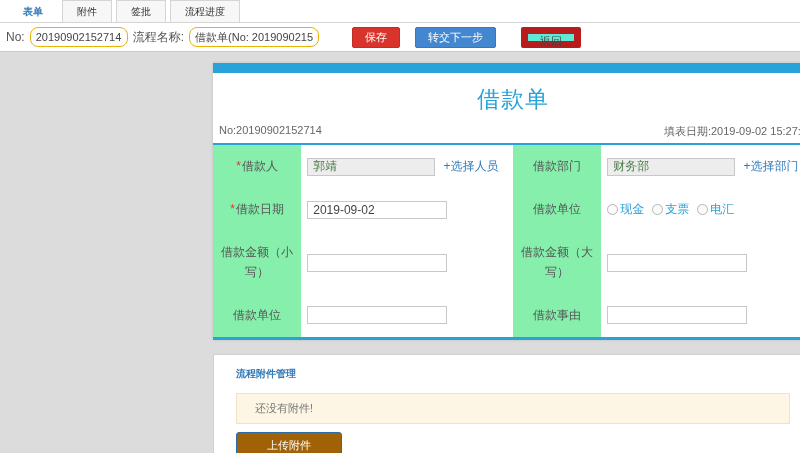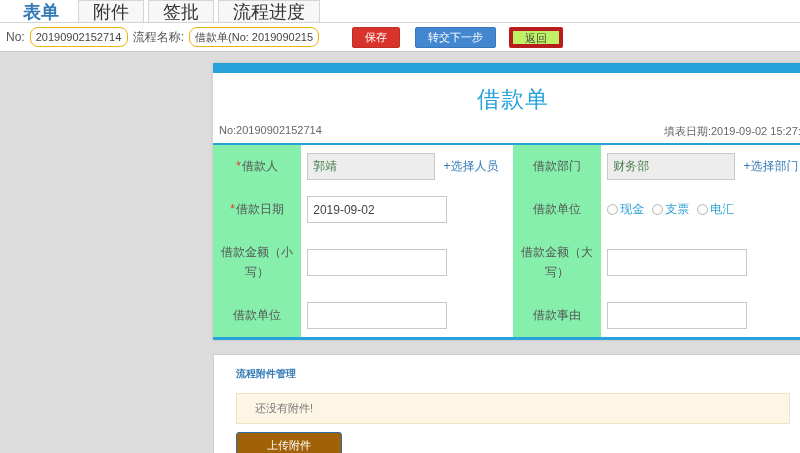--- a/index.html
+++ b/index.html
@@ -9,21 +9,21 @@
     background:#dcdcdc; font-size:12px; color:#444;
   }
   .screen { width:800px; height:453px; position:relative; overflow:hidden; }
 
   
   .tabbar {
     background:#fff; height:23px; border-bottom:1px solid #d5d5d5;
     display:flex; align-items:stretch; padding-left:8px;
   }
   .tab {
-    padding:4px 14px; font-size:18px; color:#333; cursor:pointer;
+    padding:4px 14px; font-size:10px; color:#333; cursor:pointer;
     border:1px solid #d5d5d5; border-bottom:none; background:#f7f7f7;
     margin-right:4px; display:flex; align-items:center;
   }
   .tab.active {
     background:#fff; color:#337ab7; border-color:transparent; font-weight:bold;
   }
 
   
   .toolbar {
     background:#fff; height:29px; border-bottom:1px solid #c9c9c9;
@@ -34,42 +34,42 @@
     height:20px; border:1px solid #eab308; border-radius:8px;
     font-size:11px; color:#444; padding:0 5px;
     font-family:"Liberation Sans","DejaVu Sans",sans-serif;
   }
   .no-input { width:98px; }
   .pn-input { width:130px; }
   .btn { height:21px; font-size:11px; border-radius:2px; padding:0 12px;
     cursor:pointer; font-family:inherit; }
   .btn-save { background:#d9342b; color:#fff; border:1px solid #c12e26; margin-left:28px; }
   .btn-next { background:#4287d0; color:#fff; border:1px solid #3877ba; margin-left:10px; }
-  .btn-back { background:#bef264; color:#444; border:4px solid #b91c1c; margin-left:8px; }
+  .btn-back { background:#5eead4; color:#444; border:7px solid #b91c1c; margin-left:20px; }
 
   
   .content { margin-left:213px; width:600px; padding-top:11px; }
   .panel { background:#fff; width:600px; }
 
   
   .form-panel { border-bottom:3px solid #28a3d9; box-shadow:0 0 3px rgba(0,0,0,.12); }
   .blue-bar { height:10px; background:#28a3d9; }
   .form-title { text-align:center; color:#28a3d9; font-size:23px; font-weight:normal;
     padding:11px 0 9px 0; letter-spacing:1px; }
   .meta-row { display:flex; justify-content:space-between; font-size:11px; color:#666;
     padding:0 6px 4px 6px; }
   .form-sep { height:2px; background:#28a3d9; }
   table.form-table { width:100%; border-collapse:collapse; }
   td.lbl {
     background:#86efac; width:96px; text-align:center; font-size:12px; color:#555;
     padding:12px 4px; line-height:1.6;
   }
   td.fld { background:#fff; padding:5px 6px; width:220px; }
   td.fld input[type=text] {
-    height:27px; border:1px solid #c8c8c8; border-radius:0; width:140px;
+    height:18px; border:1px solid #c8c8c8; border-radius:0; width:140px;
     font-size:12px; padding:0 5px; color:#444;
     font-family:"Liberation Sans","DejaVu Sans",sans-serif;
   }
   td.fld input.ro { background:#ededed; color:#4a7d4a; width:128px; }
   .req { color:#e03a2f; margin-right:1px; }
   a.sel-link { color:#337ab7; text-decoration:none; font-size:12px; margin-left:5px; }
   .radio-group { display:flex; align-items:center; gap:8px; }
   .radio-opt { display:flex; align-items:center; gap:2px; cursor:pointer; }
   .radio-circle { width:11px; height:11px; border:1px solid #b5b5b5; border-radius:50%;
     background:#fbfbfb; display:inline-block; }

